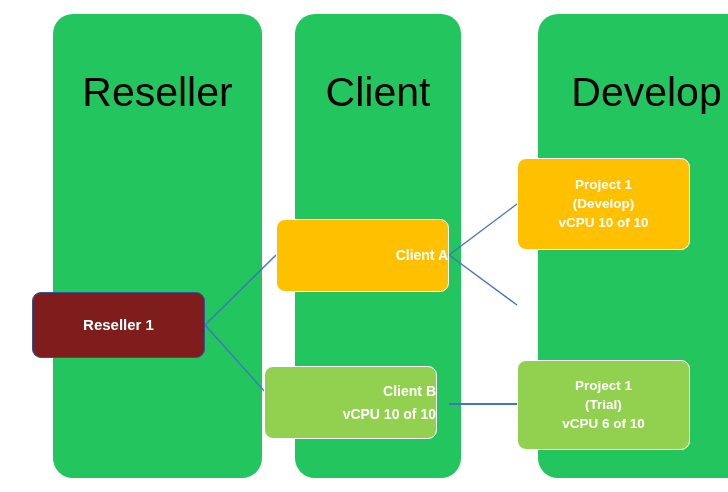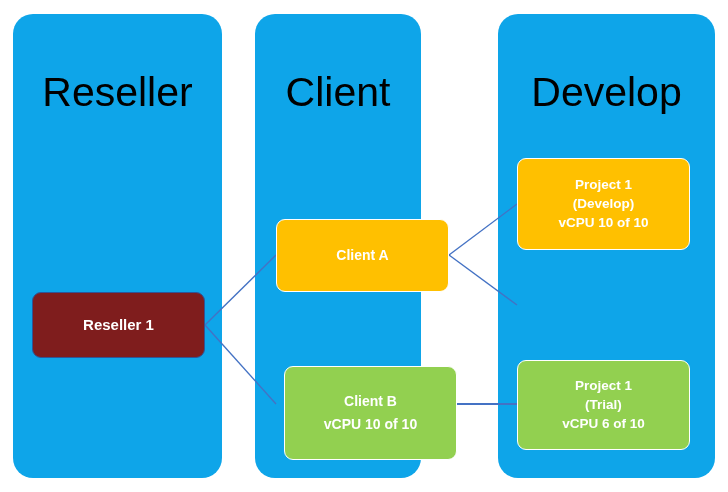--- a/index.html
+++ b/index.html
@@ -15,22 +15,23 @@
   }
   #canvas {
     position: relative;
     width: 728px;
     height: 492px;
     background: #ffffff;
   }
   
   .panel {
     position: absolute;
-    background: #0ea5e9;
+    background: #22c55e;
     border-radius: 20px;
+    margin-left: 40px;
   }
   .panel-title {
     position: absolute;
     left: 0;
     right: 0;
     text-align: center;
     color: #000000;
     font-size: 41px;
     font-weight: 400;
     line-height: 1;
@@ -57,20 +58,21 @@
   .node-reseller {
     background: #7f1d1d;
     border: 1px solid #2f5597;
     font-size: 15px;
     font-weight: 700;
   }
   .node-reseller .line { margin: 3px 0; }
   .node-client {
     font-size: 14px;
     font-weight: 700;
+    align-items: flex-end;
   }
   .node-client .line { margin: 4px 0; }
   .node-project {
     font-size: 13.5px;
     font-weight: 700;
   }
   .node-project .line { margin: 2.5px 0; text-align: center; }
   .fill-orange {
     background: #ffc000;
     border: 1px solid #ffffff;
@@ -115,21 +117,21 @@
   </svg>
 
   <div class="node node-reseller" style="left:32px; top:292px; width:173px; height:66px;">
     <span class="line">Reseller 1</span>
   </div>
 
   <div class="node node-client fill-orange" style="left:276px; top:219px; width:173px; height:73px;">
     <span class="line">Client A</span>
   </div>
 
-  <div class="node node-client fill-green" style="left:284px; top:366px; width:173px; height:94px;">
+  <div class="node node-client fill-green" style="left:264px; top:366px; width:173px; height:73px;">
     <span class="line">Client B</span>
     <span class="line">vCPU 10 of 10</span>
   </div>
 
   <div class="node node-project fill-orange" style="left:517px; top:158px; width:173px; height:92px;">
     <span class="line">Project 1</span>
     <span class="line">(Develop)</span>
     <span class="line">vCPU 10 of 10</span>
   </div>
 

